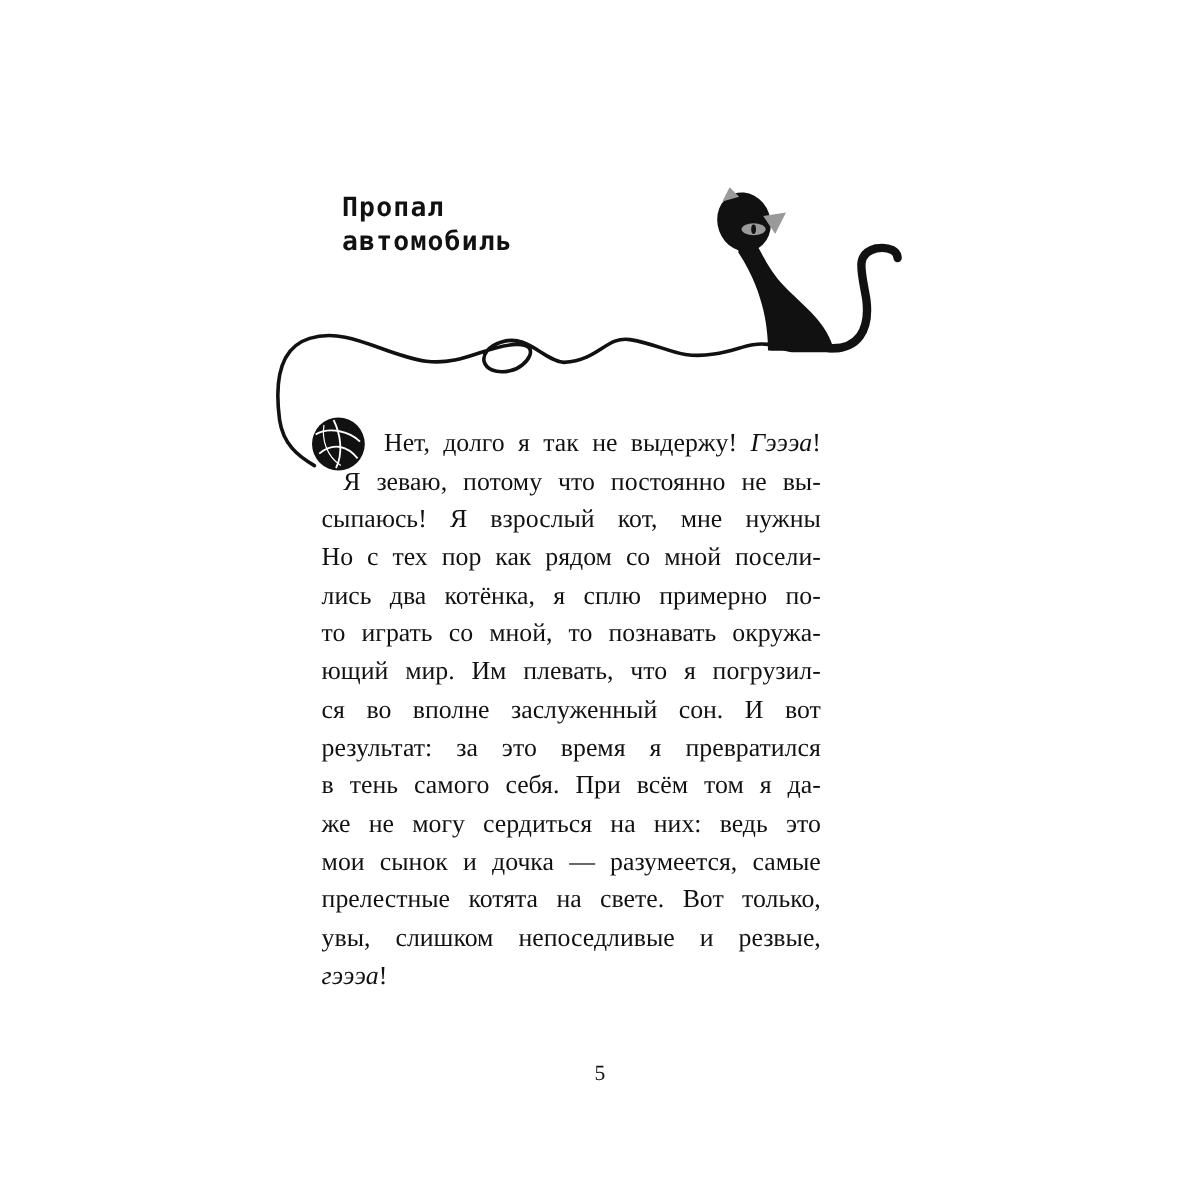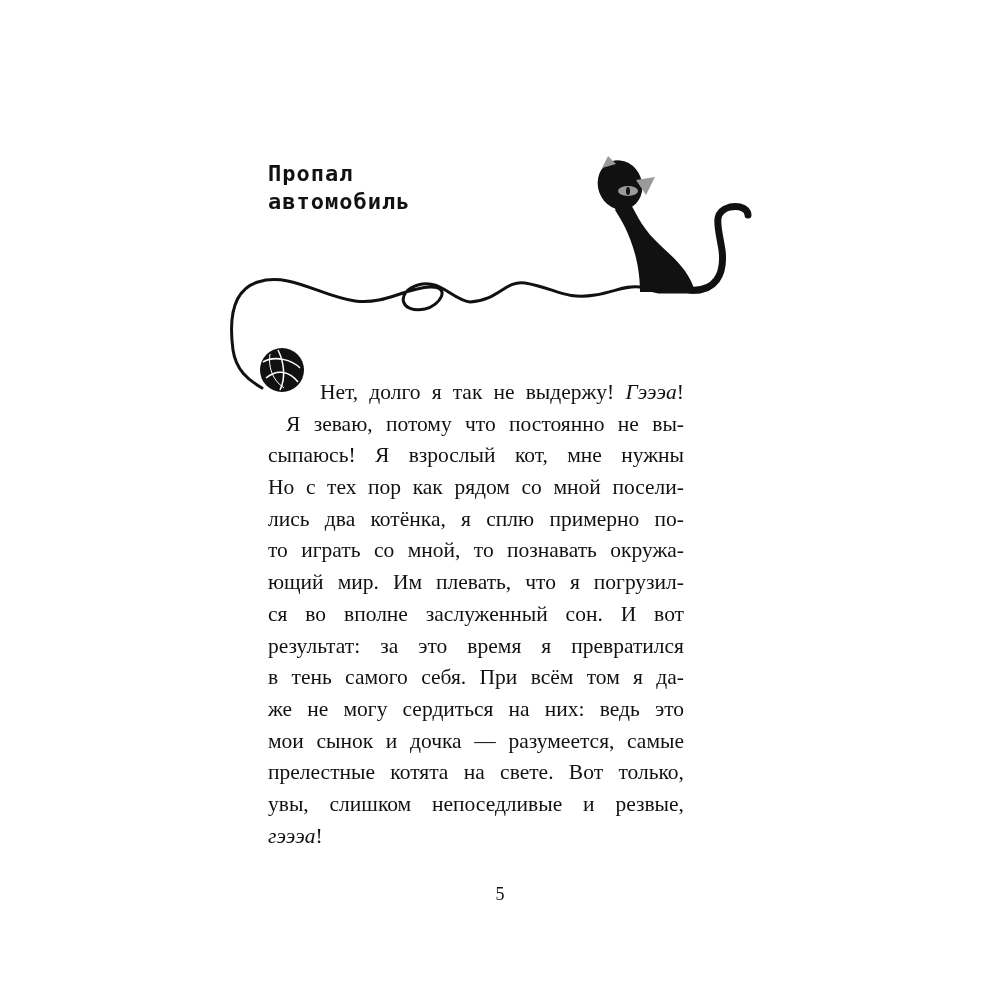--- a/index.html
+++ b/index.html
@@ -1,20 +1,20 @@
 <!DOCTYPE html>
 <html><head>
 <meta charset="utf-8">
 <style>
   html, body { margin:0; padding:0; background:#ffffff; }
   body { width:1000px; height:1000px; position:relative; overflow:hidden; font-family:"Liberation Serif", serif; color:#111; }
   .title { position:absolute; left:268px; top:160px; font-family:"DejaVu Sans Mono", monospace; font-weight:bold; font-size:22px; line-height:28px; letter-spacing:1px; color:#111; }
-  .title div { white-space:nowrap; }
+  .title div { white-space:nowrap;margin-left:17px; }
   .art { position:absolute; left:0; top:0; width:1000px; height:1000px; pointer-events:none; }
-  .text { position:absolute; left:268px; top:377px; width:416px; font-size:21.5px; line-height:31.7px; }
+  .text { position:absolute; left:268px; top:354px; width:416px; font-size:21.5px; line-height:31.7px; }
   .line { display:block; text-align:justify; text-align-last:justify; white-space:nowrap; height:31.7px; overflow:visible; }
   .line.first { padding-left:52px; }
   .line.indent { padding-left:18px; }
   .line.last { text-align-last:left; }
   .it { font-style:italic; }
   .pagenum { position:absolute; left:0; width:1000px; top:884px; text-align:center; font-size:18px; }
 </style>
 </head>
 <body>
 

